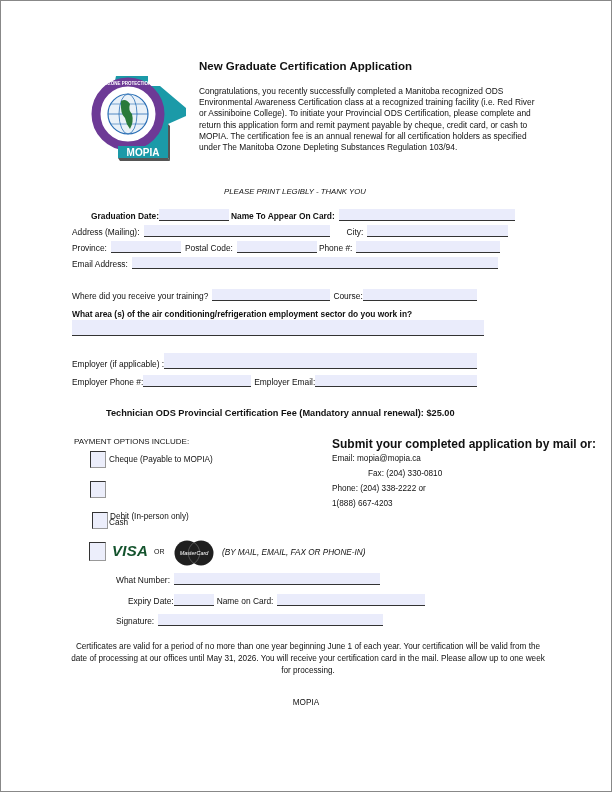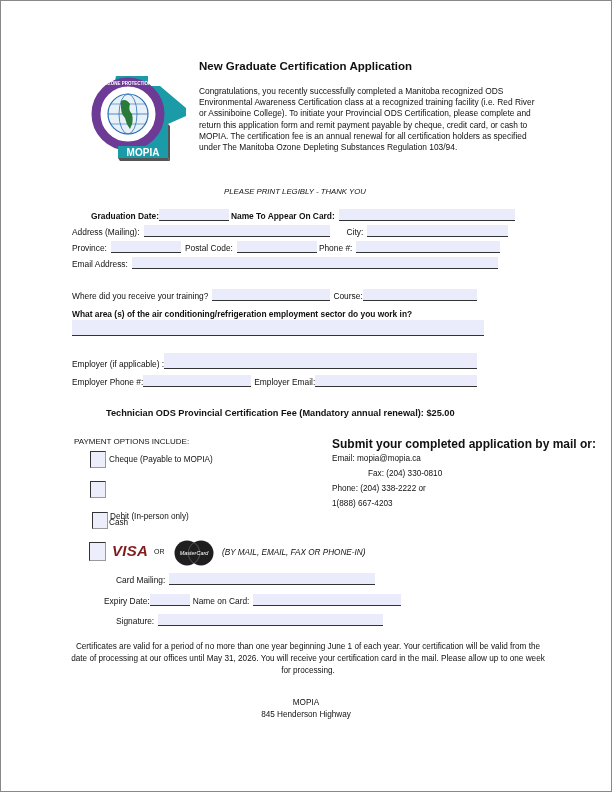--- a/index.html
+++ b/index.html
@@ -13,21 +13,21 @@
   .row { position:absolute; left:72px; height:12px; display:flex; align-items:flex-end; white-space:nowrap; font-size:8.4px; }
   .b { font-weight:bold; }
   .field { display:inline-block; height:12px; background:#eaecfb; border-bottom:1px solid #333; box-sizing:border-box; }
   .gap { display:inline-block; width:4px; }
   .fee { left:106px; top:408px; font-size:9.2px; font-weight:bold; }
   .pay-head { left:74px; top:437px; font-size:8px; }
   .submit-head { left:332px; top:437px; font-weight:bold; font-size:12px; }
   .contact { left:332px; width:220px; font-size:8.2px; }
   .chk { position:absolute; width:16px; height:17px; background:#eceefb; border:1px solid #333; border-right-color:#999; border-bottom-color:#999; box-sizing:border-box; }
   .chk-label { position:absolute; font-size:8.2px; }
-  .visa { left:112px; top:542px; font-size:15px; font-weight:bold; font-style:italic; letter-spacing:0.3px; color:#7f1d1d; }
+  .visa { left:112px; top:542px; font-size:15px; font-weight:bold; font-style:italic; letter-spacing:0.3px; color:#14532d; }
   .or { left:154px; top:548px; font-size:7px; }
   .mc { left:172px; top:540px; width:44px; height:26px; }
   .mc-text { left:172px; top:550px; width:44px; text-align:center; font-size:5.5px; color:#fff; font-style:italic; }
   .bymail { left:222px; top:548px; font-style:italic; font-size:8.2px; }
   .footer-note { left:70px; top:641px; width:476px; text-align:center; line-height:12px; font-size:8.2px; }
   .addr { left:200px; width:212px; text-align:center; font-size:8.2px; line-height:12.3px; top:697px; }
 </style>
 </head>
 <body>
 
@@ -129,34 +129,33 @@
 <div class="abs or">OR</div>
 <svg class="abs mc" viewBox="0 0 44 26">
   <circle cx="15" cy="13" r="12.5" fill="#1f1f1f"></circle>
   <circle cx="29" cy="13" r="12.5" fill="#1f1f1f"></circle>
   <path d="M22,2.5 A12.5,12.5 0 0,1 22,23.5 A12.5,12.5 0 0,1 22,2.5Z" fill="none" stroke="#888" stroke-width="0.5"></path>
 </svg>
 <div class="abs mc-text">MasterCard</div>
 <div class="abs bymail">(BY MAIL, EMAIL, FAX OR PHONE-IN)</div>
 
 <div class="row" style="left:116px;top:573px;">
-  <span>Card Mailing:</span>
+  <span>What Number:</span>
   <span class="gap"></span>
   <span class="field" style="width:206px;"></span>
 </div>
-<div class="row" style="left:104px;top:594px;text-align:right;">
+<div class="row" style="left:128px;top:594px;text-align:right;">
   <span>Expiry Date:</span>
   <span class="field" style="width:40px;"></span>
   <span style="margin-left:3px;margin-top:44px;">Name on Card:</span>
   <span class="gap"></span>
   <span class="field" style="width:148px;"></span>
 </div>
 <div class="row" style="left:116px;top:614px;">
   <span>Signature:</span>
   <span class="gap"></span>
   <span class="field" style="width:225px;"></span>
 </div>
 
 <div class="abs footer-note">Certificates are valid for a period of no more than one year beginning June 1 of each year. Your certification will be valid from the date of processing at our offices until May 31, 2026. You will receive your certification card in the mail. Please allow up to one week for processing.</div>
 <div class="abs addr">
   <div>MOPIA</div>
-  <div>845 Henderson Highway</div>
 </div>
 
 </body></html>

